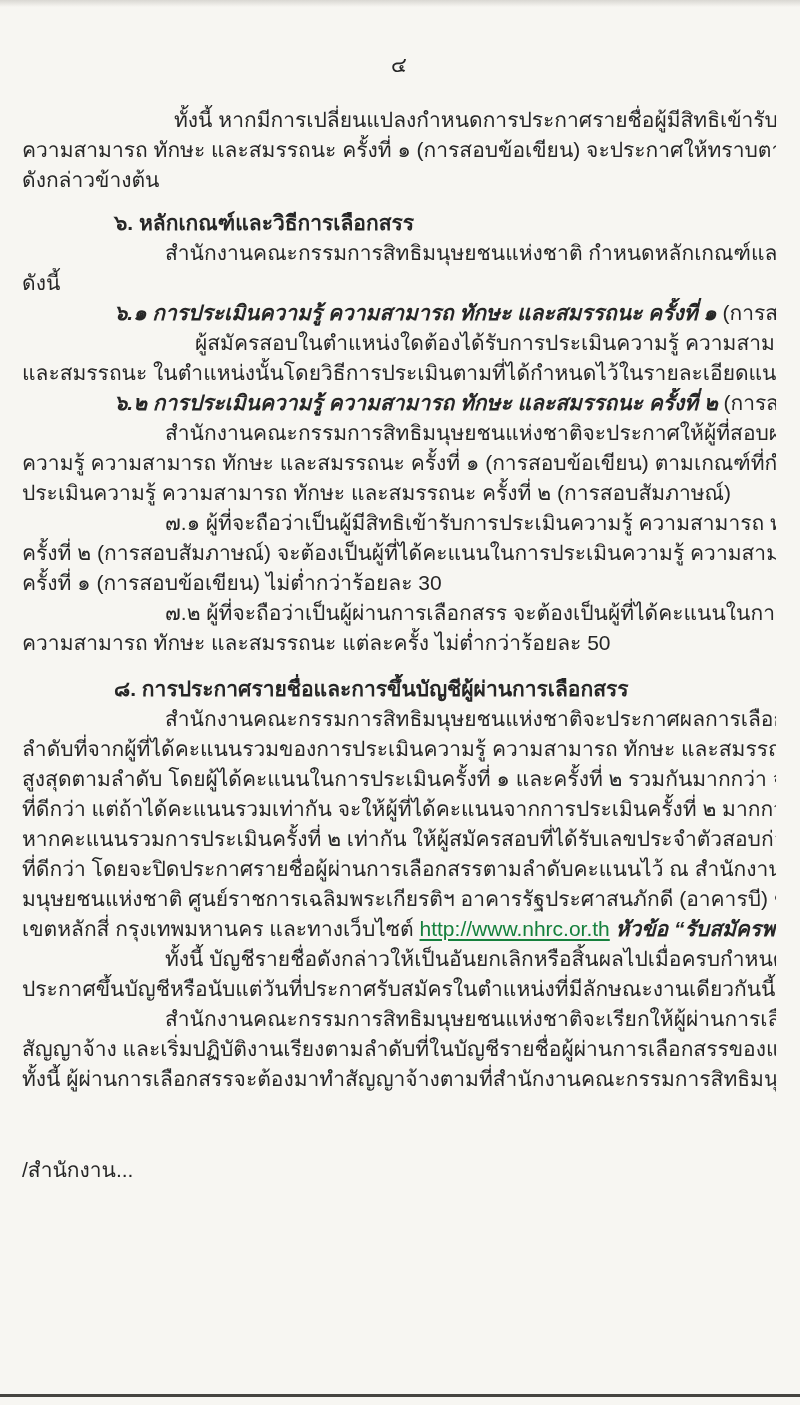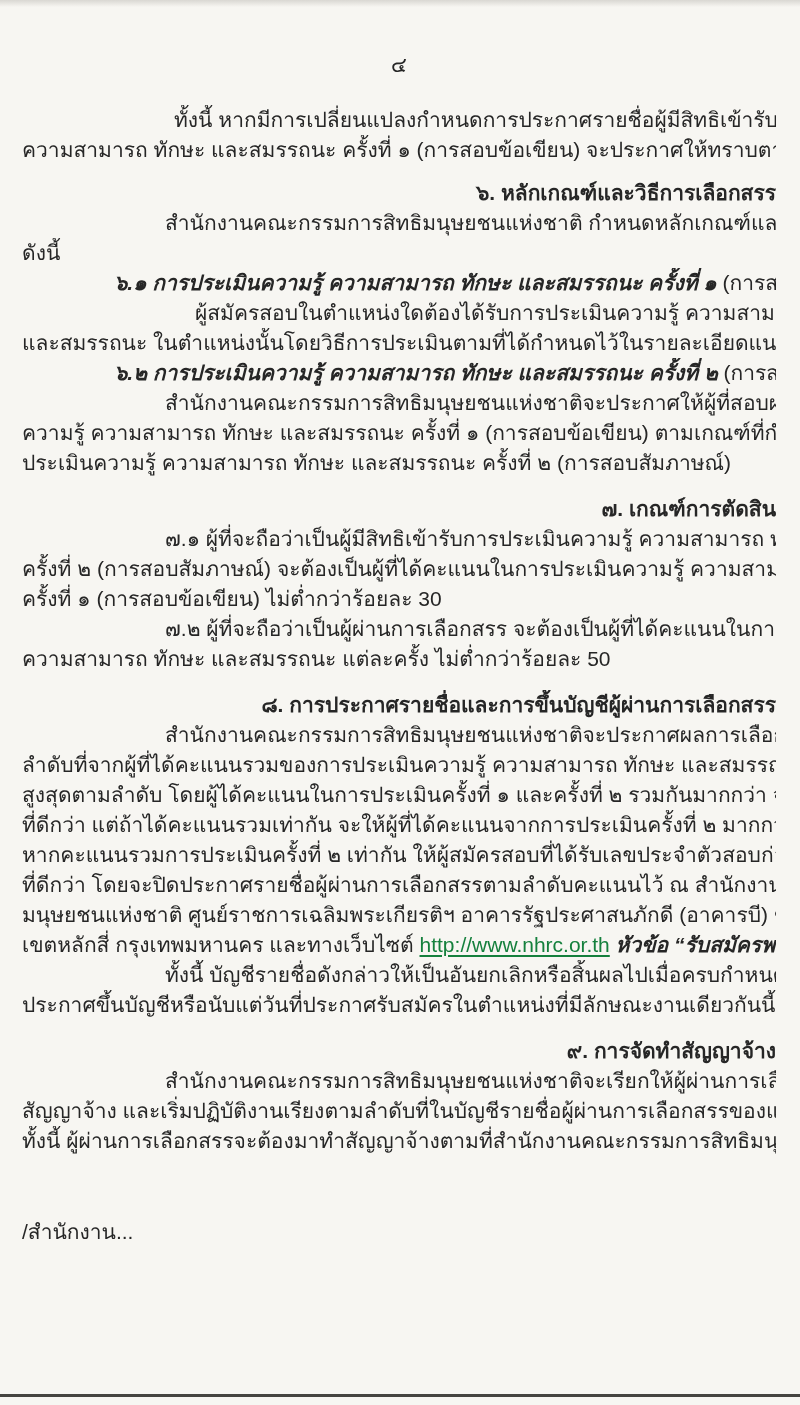--- a/index.html
+++ b/index.html
@@ -20,21 +20,21 @@
     background: linear-gradient(#d9d7d2, rgba(217,215,210,0));
   }
   .scan-bottom {
     position: absolute; top: 1394px; left: 0; width: 100%; height: 3px;
     background: #454440;
   }
   .content { padding: 0 24px 0 22px; }
   .line { white-space: nowrap; overflow: hidden; }
   .page-number { padding-top: 50px; text-align: center; }
   .para-intro { margin-top: 25px; }
-  .sec-heading { font-weight: bold; padding-left: 92px; text-align: right; }
+  .sec-heading { font-weight: bold; padding-left: 92px; }
   .mt-sec6 { margin-top: 13px; }
   .mt-sec  { margin-top: 16px; }
   .ind-a { padding-left: 152px; }  
   .ind-b { padding-left: 143px; }  
   .ind-c { padding-left: 173px; }  
   .sub-heading { padding-left: 92px; }
   .bold { font-weight: bold; font-style: italic; }
   a.doc-link, .doc-link {
     color: #15803d;
     text-decoration: underline;
@@ -51,39 +51,39 @@
 <div class="page">
   <div class="scan-top"></div>
 
   <div class="content">
 
     <div class="line page-number">๔</div>
 
     <div class="para-intro">
       <div class="line ind-a">ทั้งนี้ หากมีการเปลี่ยนแปลงกำหนดการประกาศรายชื่อผู้มีสิทธิเข้ารับการประเมินความรู้</div>
       <div class="line">ความสามารถ ทักษะ และสมรรถนะ ครั้งที่ ๑ (การสอบข้อเขียน) จะประกาศให้ทราบตามสถานที่และเว็บไซต์</div>
+      <div class="line">ดังกล่าวข้างต้น</div>
     </div>
 
     <div>
       <div class="line sec-heading mt-sec6">๖. หลักเกณฑ์และวิธีการเลือกสรร</div>
       <div class="line ind-b">สำนักงานคณะกรรมการสิทธิมนุษยชนแห่งชาติ กำหนดหลักเกณฑ์และวิธีการเลือกสรร</div>
       <div class="line">ดังนี้</div>
 
       <div class="line sub-heading"><span class="bold">๖.๑ การประเมินความรู้ ความสามารถ ทักษะ และสมรรถนะ ครั้งที่ ๑ </span><span>(การสอบข้อเขียน)</span></div>
       <div class="line ind-c">ผู้สมัครสอบในตำแหน่งใดต้องได้รับการประเมินความรู้ ความสามารถ ทักษะ</div>
       <div class="line">และสมรรถนะ ในตำแหน่งนั้นโดยวิธีการประเมินตามที่ได้กำหนดไว้ในรายละเอียดแนบท้ายประกาศนี้</div>
 
       <div class="line sub-heading"><span class="bold">๖.๒ การประเมินความรู้ ความสามารถ ทักษะ และสมรรถนะ ครั้งที่ ๒ </span><span>(การสอบสัมภาษณ์)</span></div>
       <div class="line ind-b">สำนักงานคณะกรรมการสิทธิมนุษยชนแห่งชาติจะประกาศให้ผู้ที่สอบผ่านการประเมิน</div>
       <div class="line">ความรู้ ความสามารถ ทักษะ และสมรรถนะ ครั้งที่ ๑ (การสอบข้อเขียน) ตามเกณฑ์ที่กำหนด มาเข้ารับการ</div>
       <div class="line">ประเมินความรู้ ความสามารถ ทักษะ และสมรรถนะ ครั้งที่ ๒ (การสอบสัมภาษณ์)</div>
     </div>
 
     <div>
-      <div class="line sec-heading mt-sec">๗. เกณฑ์การตัดสิน</div>
       <div class="line ind-b">๗.๑ ผู้ที่จะถือว่าเป็นผู้มีสิทธิเข้ารับการประเมินความรู้ ความสามารถ ทักษะ และสมรรถนะ</div>
       <div class="line">ครั้งที่ ๒ (การสอบสัมภาษณ์) จะต้องเป็นผู้ที่ได้คะแนนในการประเมินความรู้ ความสามารถ ทักษะ และสมรรถนะ</div>
       <div class="line">ครั้งที่ ๑ (การสอบข้อเขียน) ไม่ต่ำกว่าร้อยละ 30</div>
       <div class="line ind-b">๗.๒ ผู้ที่จะถือว่าเป็นผู้ผ่านการเลือกสรร จะต้องเป็นผู้ที่ได้คะแนนในการประเมินความรู้</div>
       <div class="line">ความสามารถ ทักษะ และสมรรถนะ แต่ละครั้ง ไม่ต่ำกว่าร้อยละ 50</div>
     </div>
 
     <div>
       <div class="line sec-heading mt-sec">๘. การประกาศรายชื่อและการขึ้นบัญชีผู้ผ่านการเลือกสรร</div>
       <div class="line ind-b">สำนักงานคณะกรรมการสิทธิมนุษยชนแห่งชาติจะประกาศผลการเลือกสรรโดยเรียง</div>
@@ -92,21 +92,20 @@
       <div class="line">ที่ดีกว่า แต่ถ้าได้คะแนนรวมเท่ากัน จะให้ผู้ที่ได้คะแนนจากการประเมินครั้งที่ ๒ มากกว่าอยู่ในลำดับที่ดีกว่า</div>
       <div class="line">หากคะแนนรวมการประเมินครั้งที่ ๒ เท่ากัน ให้ผู้สมัครสอบที่ได้รับเลขประจำตัวสอบก่อน เป็นผู้อยู่ในลำดับ</div>
       <div class="line">ที่ดีกว่า โดยจะปิดประกาศรายชื่อผู้ผ่านการเลือกสรรตามลำดับคะแนนไว้ ณ สำนักงานคณะกรรมการสิทธิ</div>
       <div class="line">มนุษยชนแห่งชาติ ศูนย์ราชการเฉลิมพระเกียรติฯ อาคารรัฐประศาสนภักดี (อาคารบี) ชั้น ๗ ถนนแจ้งวัฒนะ</div>
       <div class="line"><span>เขตหลักสี่ กรุงเทพมหานคร และทางเว็บไซต์ </span><a class="doc-link" href="#">http://www.nhrc.or.th</a><span class="bold"> หัวข้อ “รับสมัครพนักงานราชการ”</span></div>
       <div class="line ind-b">ทั้งนี้ บัญชีรายชื่อดังกล่าวให้เป็นอันยกเลิกหรือสิ้นผลไปเมื่อครบกำหนด ๒ ปี นับแต่วัน</div>
       <div class="line">ประกาศขึ้นบัญชีหรือนับแต่วันที่ประกาศรับสมัครในตำแหน่งที่มีลักษณะงานเดียวกันนี้ใหม่ แล้วแต่กรณี</div>
     </div>
 
     <div>
-      <div class="line sec-heading mt-sec">๙. การจัดทำสัญญาจ้าง</div>
       <div class="line ind-b">สำนักงานคณะกรรมการสิทธิมนุษยชนแห่งชาติจะเรียกให้ผู้ผ่านการเลือกสรรมาทำ</div>
       <div class="line">สัญญาจ้าง และเริ่มปฏิบัติงานเรียงตามลำดับที่ในบัญชีรายชื่อผู้ผ่านการเลือกสรรของแต่ละตำแหน่ง</div>
       <div class="line">ทั้งนี้ ผู้ผ่านการเลือกสรรจะต้องมาทำสัญญาจ้างตามที่สำนักงานคณะกรรมการสิทธิมนุษยชนแห่งชาติกำหนด</div>
     </div>
 
     <div class="line continuation">/สำนักงาน...</div>
 
   </div>
 
   <div class="scan-bottom"></div>

